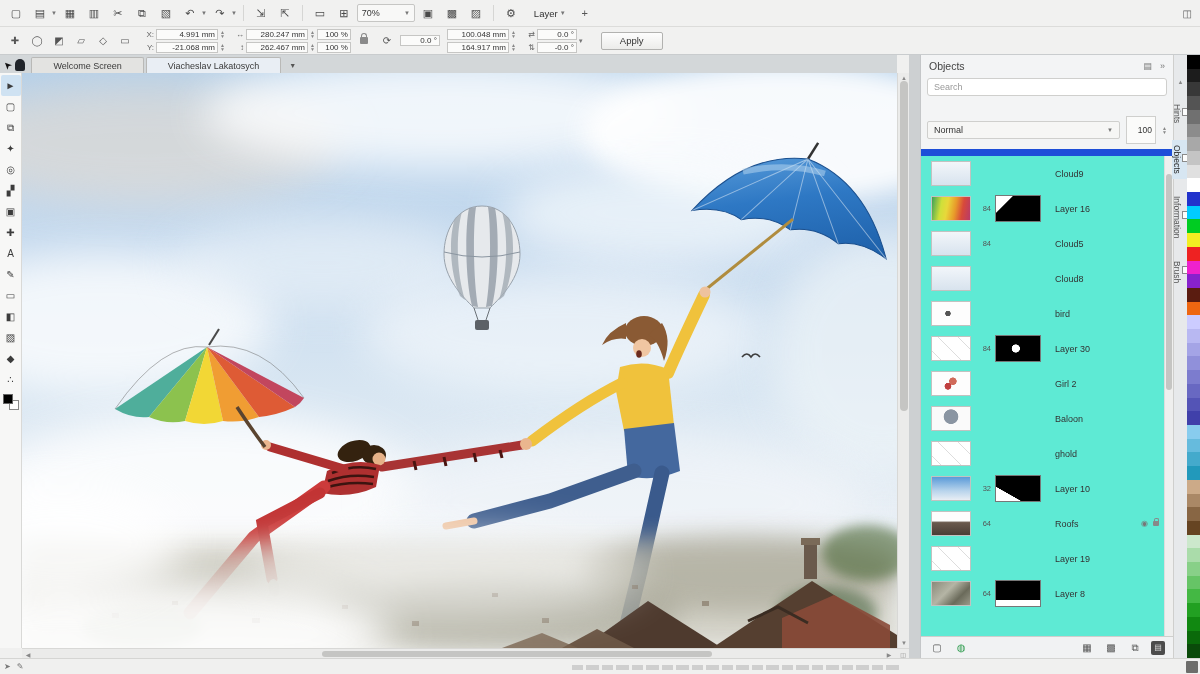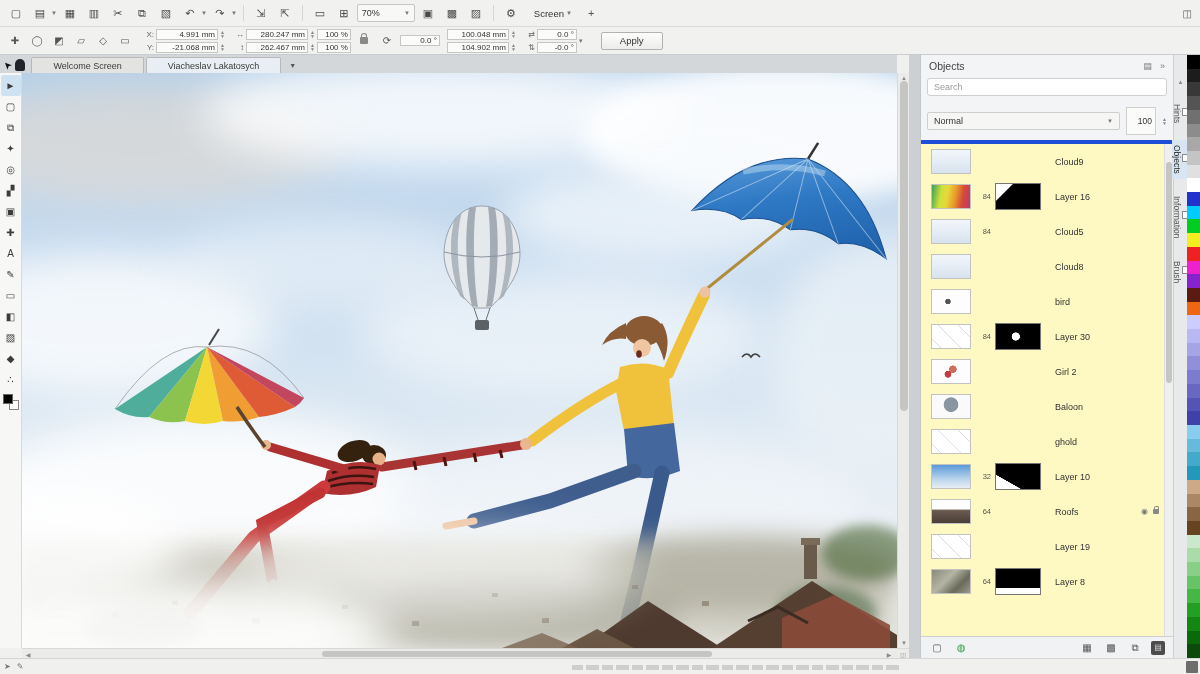--- a/index.html
+++ b/index.html
@@ -69,29 +69,29 @@
   .hbtn{position:absolute;top:0;width:12px;height:10px;display:flex;align-items:center;justify-content:center;font-size:6px;color:#888;}
 
   .splitter{left:909px;top:55px;width:11px;height:603px;background:#cdd0d2;}
 
   
   .docker{left:920px;top:55px;width:253px;height:603px;background:#f3f4f5;border-left:1px solid #c4c6c8;
           display:flex;flex-direction:column;}
   .dheader{height:22px;display:flex;align-items:center;padding:0 8px;font-size:10.5px;color:#444;}
   .dheader .spacer{flex:1;}
   .hicon{font-size:9px;color:#777;margin-left:8px;}
-  .dsearch{margin:1px 6px 11px 6px;height:18px;background:#fff;border:1px solid #cfcfcd;border-radius:3px;
+  .dsearch{margin:1px 6px 20px 6px;height:18px;background:#fff;border:1px solid #cfcfcd;border-radius:3px;
            font-size:9px;color:#333;padding:0 6px;width:calc(100% - 12px);outline:none;}
   .dsearch::placeholder{color:#9a9a9a;}
   .dmode{display:flex;align-items:center;margin:0 6px 5px 6px;gap:6px;}
   .modesel{flex:1;height:18px;background:#f6f6f5;border:1px solid #cfcfcd;border-radius:2px;
            display:flex;align-items:center;justify-content:space-between;padding:0 6px;font-size:9px;color:#333;}
   .opbox{width:30px;height:28px;background:#fbfbfa;border:1px solid #cfcfcd;font-size:8.5px;color:#333;
          display:flex;align-items:center;justify-content:flex-end;padding:0 3px;}
-  .dlist{flex:1;background:#fef9c3;border-top:4px solid #1d4ed8;position:relative;overflow:hidden;}
+  .dlist{flex:1;background:#5eead4;border-top:7px solid #1d4ed8;position:relative;overflow:hidden;}
   .lrow{display:grid;grid-template-columns:42px 14px 50px 1fr auto;align-items:center;column-gap:4px;
         height:35px;padding:0 10px 0 10px;font-size:9px;color:#333;}
   .thumb{width:40px;height:25px;border:1px solid #c2c2c0;background:#fff;}
   .lnum{font-size:7.5px;color:#555;text-align:right;}
   .maskthumb{width:46px;height:27px;border:1px solid #777;background:#000;}
   .lname{padding-left:6px;white-space:nowrap;}
   .rowicons{display:flex;align-items:center;gap:5px;padding-right:4px;}
   .eyeicon{font-size:8px;color:#777;}
   .minilock{width:6px;height:5px;background:#888;border-radius:1px;position:relative;}
   .minilock::before{content:"";position:absolute;left:1px;top:-3px;width:3px;height:3px;
@@ -171,21 +171,21 @@
       <span class="caret">▼</span>
     </div>
     <span id="tb-right" style="display:flex;align-items:center;gap:2px;">
         <span class="tbtn">▣</span>
         <span class="tbtn">▩</span>
         <span class="tbtn">▨</span>
         <span class="sep"></span>
         <span class="tbtn">⚙</span>
       </span>
     <div class="launch">
-      <span>Screen</span>
+      <span>Layer</span>
       <span class="caret">▼</span>
     </div>
     <span class="plusbtn">+</span>
     <span class="dock-toggle">◫</span>
   </div>
 
   <div class="abs row2">
     <span id="pb-modes" style="display:flex;align-items:center;gap:2px;">
         <span class="pbicon">✚</span>
         <span class="pbicon">◯</span>
@@ -237,21 +237,21 @@
     <div class="fbox w40">0.0 °</div>
     <div class="fstack">
       <div class="frow">
         <div class="fbox w62">100.048 mm</div>
         <span class="spin">
             <span>▲</span>
             <span>▼</span>
           </span>
       </div>
       <div class="frow">
-        <div class="fbox w62">104.902 mm</div>
+        <div class="fbox w62">164.917 mm</div>
         <span class="spin">
             <span>▲</span>
             <span>▼</span>
           </span>
       </div>
     </div>
     <div class="fstack">
       <div class="frow">
         <span class="flabel">⇄</span>
         <div class="fbox w40">0.0 °</div>

